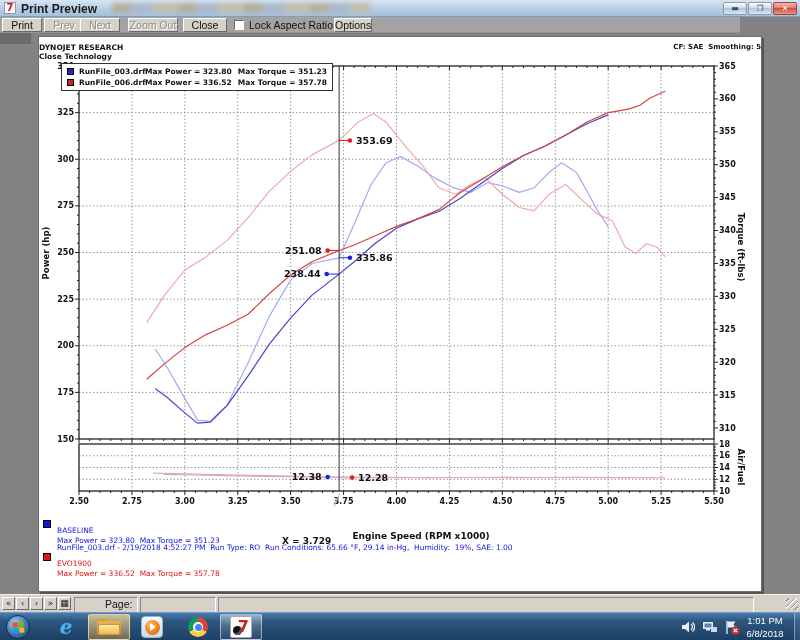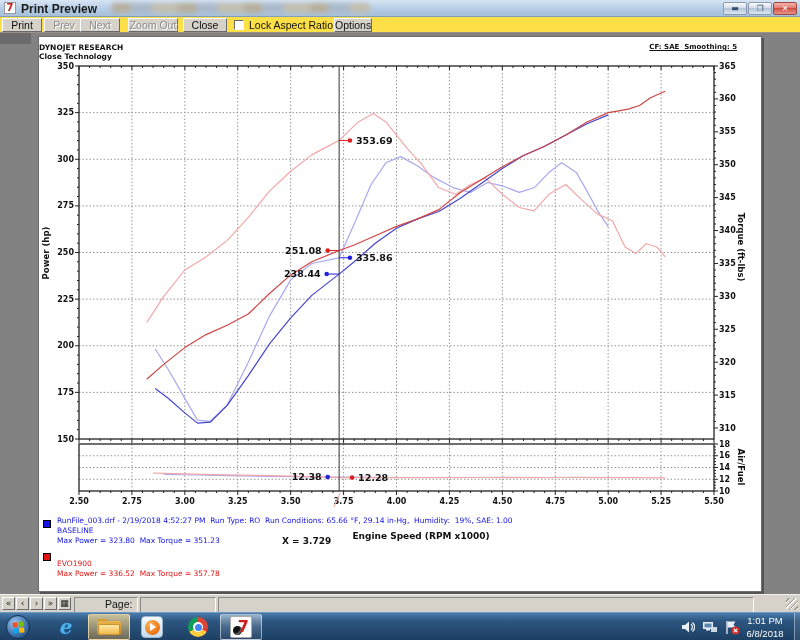--- a/index.html
+++ b/index.html
@@ -11,36 +11,36 @@
   #app-icon{position:absolute;left:4px;top:2px;width:12px;height:12px;background:#fff;border:1px solid #999;
     font:bold 10px/10px "DejaVu Sans",sans-serif;color:#c81e1e;text-align:center;}
   #window-title{position:absolute;left:21px;top:2px;font-size:12px;font-weight:600;color:#1b1b1b;}
   #redacted{position:absolute;left:112px;top:3px;width:258px;height:10px;border-radius:2px;opacity:.85;
     background:repeating-linear-gradient(90deg,#b7a98f 0 18px,#a9b6c6 18px 40px,#c4bba6 40px 66px);filter:blur(2.5px);}
   .winbtns{position:absolute;right:3px;top:2px;display:flex;gap:1px;}
   .winbtn{width:24px;height:13px;border:1px solid #8a9cb2;border-radius:2px;font:bold 8px/11px "DejaVu Sans",sans-serif;
     text-align:center;color:#35506e;background:linear-gradient(#fdfdfd,#cfd8e4 49%,#b6c6d8 50%,#dbe6f0);}
   .winbtn.close{background:linear-gradient(#f3b4ab,#e2766a 49%,#cf5042 50%,#e8958a);color:#fff;border-color:#9c4a40;}
   
-  #toolbar{position:absolute;left:0;top:17px;width:800px;height:16px;background:#fde047;border-bottom:1px solid #979288;}
+  #toolbar{position:absolute;left:0;top:17px;width:740px;height:16px;background:#a3a3a3;border-bottom:1px solid #979288;}
   .tb-btn{position:absolute;top:1px;height:14px;background:#d6d2ca;border:1px solid;border-color:#fff #6a6a6a #6a6a6a #fff;
     font-size:10.5px;line-height:12px;text-align:center;color:#111;padding:0;}
   .tb-btn.disabled{color:#8d8d8d;text-shadow:1px 1px 0 #fff;}
   #cb-lock{position:absolute;left:234px;top:3px;width:10px;height:10px;background:#fff;border:1px solid;
     border-color:#6a6a6a #fff #fff #6a6a6a;}
   #cb-label{position:absolute;left:249px;top:2px;font-size:10.5px;color:#111;}
   
   #preview{position:absolute;left:0;top:33px;width:800px;height:561px;background:#828282;}
   #corner-block{position:absolute;left:0;top:0;width:31px;height:11px;background:#6b6b6b;}
   #page{position:absolute;left:38px;top:3px;width:724px;height:556px;background:#fff;border:1px solid #6e6e6e;
     box-shadow:2px 2px 0 rgba(0,0,0,.35);}
   #chart{position:absolute;left:0;top:0;}
   .hdr{position:absolute;left:0;top:6px;width:724px;text-align:left;font:bold 7.5px "DejaVu Sans",sans-serif;color:#111;}
   .hdr2{top:15px;}
-  #cf-info{position:absolute;right:24px;top:6px;font:bold 7px "DejaVu Sans",sans-serif;color:#111;white-space:pre;text-decoration:underline;}
+  #cf-info{position:absolute;right:0;top:6px;font:bold 7px "DejaVu Sans",sans-serif;color:#111;white-space:pre;}
   #legend{position:absolute;left:22px;top:26px;width:272px;height:28px;background:#fff;border:1px solid #333;
     padding:2px 5px;display:flex;flex-direction:column;justify-content:space-around;}
   .lg-row{display:flex;align-items:center;font:bold 7.5px "DejaVu Sans",sans-serif;color:#111;white-space:pre;}
   .lg-sw{width:7px;height:7px;border:1px solid #000;margin-right:5px;flex:none;}
   .lg-file{width:66px;}
   .lg-pow{width:104px;}
   #engine-label{position:absolute;left:282px;top:462px;width:200px;text-align:center;
     font:bold 9px "DejaVu Sans",sans-serif;color:#111;margin-top:32px;}
   #cursor-label{position:absolute;left:243px;top:468px;width:58px;height:8px;overflow:hidden;
     font:bold 9px "DejaVu Sans",sans-serif;color:#111;margin-top:31px;}
@@ -530,26 +530,40 @@
           <rect x="40" y="29" width="635" height="373" fill="none" stroke="#222" stroke-width="1.3"></rect>
           <rect x="40" y="407" width="635" height="47" fill="none" stroke="#222" stroke-width="1.3"></rect>
           <line x1="300.1383333333334" y1="29" x2="300.1383333333334" y2="454" stroke="#333" stroke-width="1"></line>
           <line x1="295" y1="470" x2="301.1383333333334" y2="456" stroke="#f0a0a0" stroke-width="1"></line>
         </svg>
 
       <div class="hdr">DYNOJET RESEARCH</div>
       <div class="hdr hdr2">Close Technology</div>
       <div id="cf-info">CF: SAE  Smoothing: 5</div>
 
+      <div id="legend">
+        <div class="lg-row">
+          <span class="lg-sw" style="background: rgb(38, 38, 200);"></span>
+          <span class="lg-file">RunFile_003.drf</span>
+          <span class="lg-pow">Max Power = 323.80</span>
+          <span>Max Torque = 351.23</span>
+        </div>
+        <div class="lg-row">
+          <span class="lg-sw" style="background: rgb(200, 38, 38);"></span>
+          <span class="lg-file">RunFile_006.drf</span>
+          <span class="lg-pow">Max Power = 336.52</span>
+          <span>Max Torque = 357.78</span>
+        </div>
+      </div>
 
       <div id="engine-label">Engine Speed (RPM x1000)</div>
       <div id="cursor-label">X = 3.729</div>
 
       <div class="ri-icon" style="top: 483px; background: rgb(20, 20, 224);"></div>
-      <div class="ri" style="top:479px;color:#1414e0">RunFile_003.drf - 2/19/2018 4:52:27 PM  Run Type: RO  Run Conditions: 65.66 °F, 29.14 in-Hg,  Humidity:  19%, SAE: 1.00</div>
+      <div class="ri" style="top:506px;color:#1414e0">RunFile_003.drf - 2/19/2018 4:52:27 PM  Run Type: RO  Run Conditions: 65.66 °F, 29.14 in-Hg,  Humidity:  19%, SAE: 1.00</div>
       <div class="ri" style="top:489px;color:#1414e0">BASELINE</div>
       <div class="ri" style="top:499px;color:#1414e0">Max Power = 323.80  Max Torque = 351.23</div>
 
       <div class="ri-icon" style="top: 516px; background: rgb(224, 20, 20);"></div>
       <div class="ri" style="top:522px;color:#e01414">EVO1900</div>
       <div class="ri" style="top:532px;color:#e01414">Max Power = 336.52  Max Torque = 357.78</div>
     </div>
   </div>
 
   <div id="statusbar">

